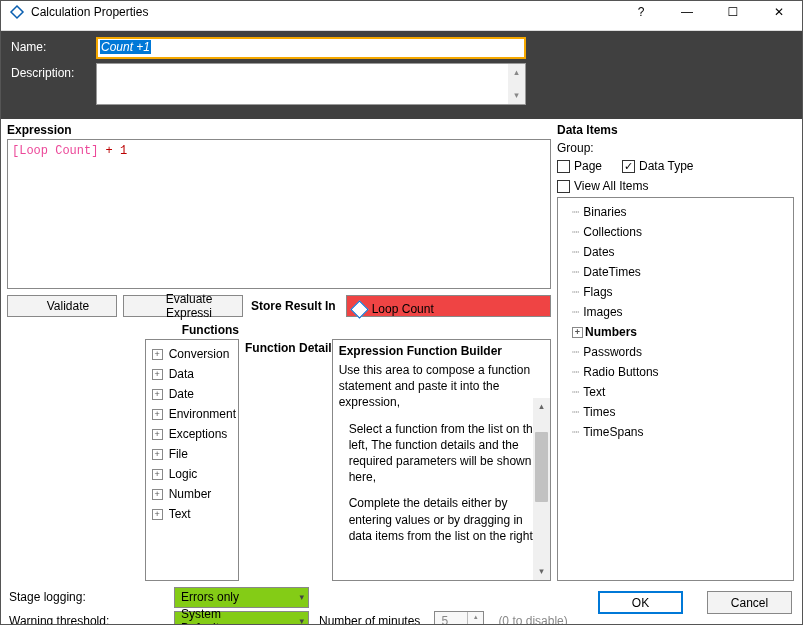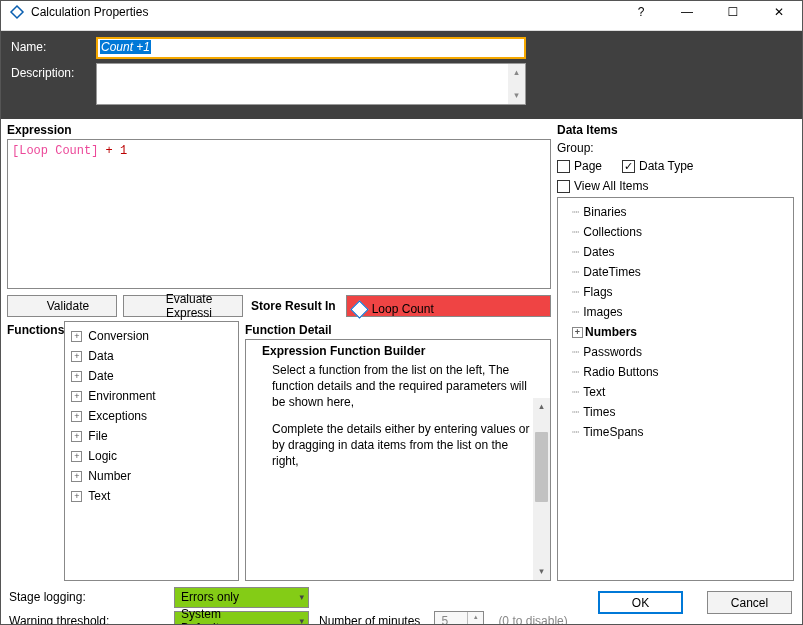--- a/index.html
+++ b/index.html
@@ -171,21 +171,21 @@
   }
   
   .lower {
     display: flex;
     flex: 1;
     gap: 6px;
     overflow: hidden;
   }
   .funcs {
     width: 232px;
-    display: flex; 
+    display: flex; flex-direction: column; align-items: flex-end;
   }
   .funcs .tree {
     border: 1px solid #888;
     flex: 1;
     padding: 4px 2px;
     overflow: auto;
   }
   .tree-item {
     display: flex;
     align-items: center;
@@ -196,26 +196,26 @@
     width: 11px; height: 11px;
     border: 1px solid #888;
     display: flex; align-items: center; justify-content: center;
     font-size: 9px; line-height: 9px;
     margin-right: 6px;
     color: #555;
     background: #fff;
   }
   .detail {
     flex: 1;
-    display: flex; flex-direction: column;
+    display: flex; flex-direction: row; margin-top: 18px;
   }
   .detail .box {
     border: 1px solid #888;
     flex: 1;
-    padding: 4px 16px;
+    padding: 4px 6px;
     position: relative;
   }
   .detail .box .hdr {
     font-weight: bold;
     margin-bottom: 4px;
   }
   .detail .box .para {
     margin-bottom: 10px;
     line-height: 1.35;
   }
@@ -427,20 +427,21 @@
             <div class="tree-item">
               <span class="expander">+</span>
               <span>Text</span>
             </div>
           </div>
       </div>
       <div class="detail">
         <div class="sec-label">Function Detail</div>
         <div class="box">
           <div class="hdr">Expression Function Builder</div>
+          <div class="para">Use this area to compose a function statement and paste it into the expression,</div>
           <div class="sublist">
             <div class="para">Select a function from the list on the left, The function details and the required parameters will be shown here,</div>
             <div class="para">Complete the details either by entering values or by dragging in data items from the list on the right,</div>
           </div>
           <div class="detail-scroll">
             <div class="arrow">▴</div>
             <div class="thumb"></div>
             <div style="flex:1"></div>
             <div class="arrow">▾</div>
           </div>

